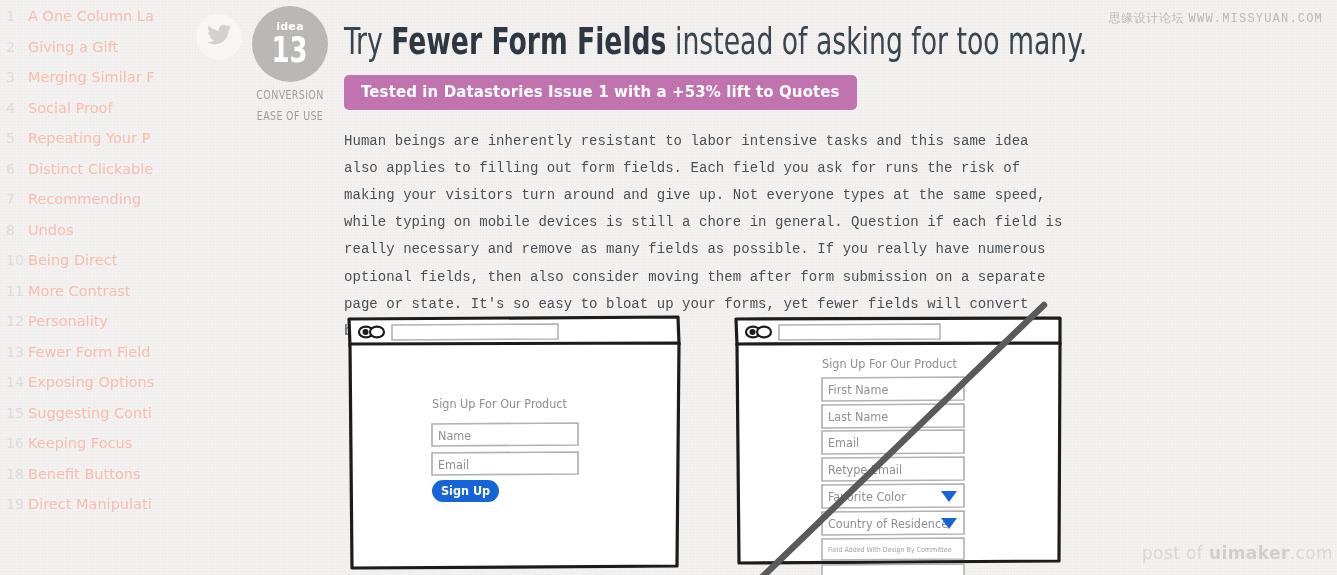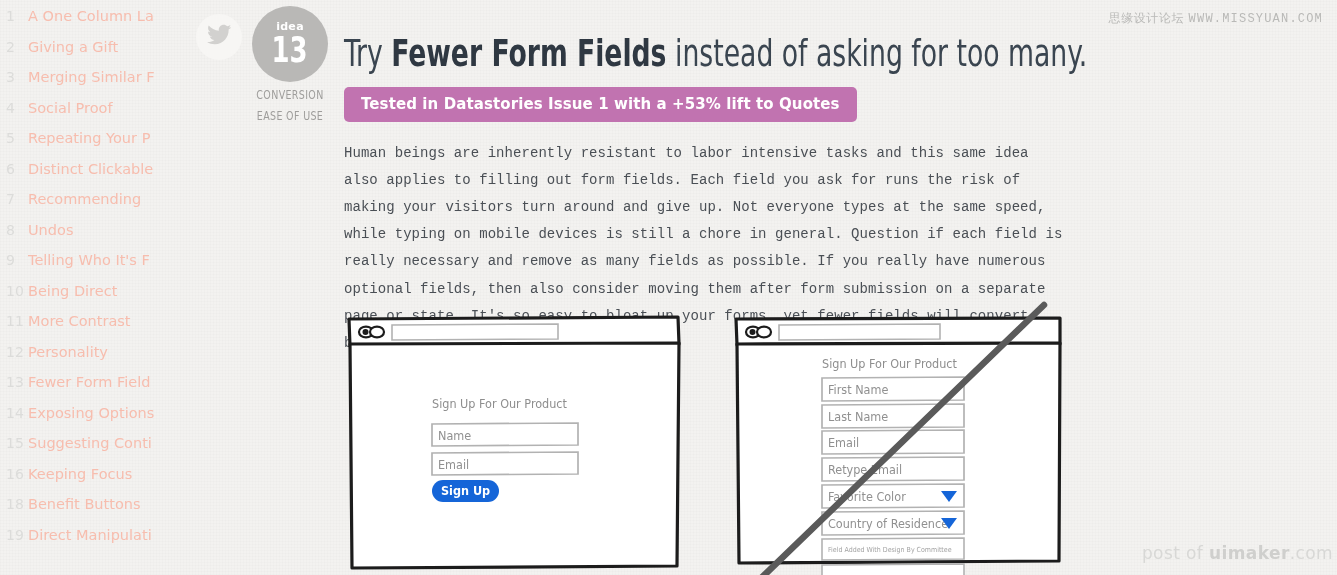--- a/index.html
+++ b/index.html
@@ -94,21 +94,21 @@
     font-family: "DejaVu Sans Condensed", "Liberation Sans Narrow", "Liberation Sans", sans-serif;
     font-size: 12px;
     letter-spacing: .4px;
     color: #9e9d9b;
     transform: scaleX(0.88);
   }
   #meta-1 { top: 88px; }
   #meta-2 { top: 109px; }
 
   
-  #main { position: absolute; left: 344px; top: 16px; width: 740px; }
+  #main { position: absolute; left: 344px; top: 4px; width: 740px; }
 
   #headline {
     margin: 0;
     padding-top: 16px;
     font-family: "DejaVu Sans Condensed", "Liberation Sans Narrow", "Liberation Sans", sans-serif;
     font-size: 38px;
     font-weight: normal;
     color: #3a4550;
     line-height: 1.12;
     white-space: nowrap;
@@ -225,24 +225,20 @@
     </div>
     <div class="side-item">
       <span class="side-num">7</span>
       <span class="side-label">Recommending</span>
     </div>
     <div class="side-item">
       <span class="side-num">8</span>
       <span class="side-label">Undos</span>
     </div>
     <div class="side-item">
-      <span class="side-num">9</span>
-      <span class="side-label">Telling Who It's F</span>
-    </div>
-    <div class="side-item">
       <span class="side-num">10</span>
       <span class="side-label">Being Direct</span>
     </div>
     <div class="side-item">
       <span class="side-num">11</span>
       <span class="side-label">More Contrast</span>
     </div>
     <div class="side-item">
       <span class="side-num">12</span>
       <span class="side-label">Personality</span>

